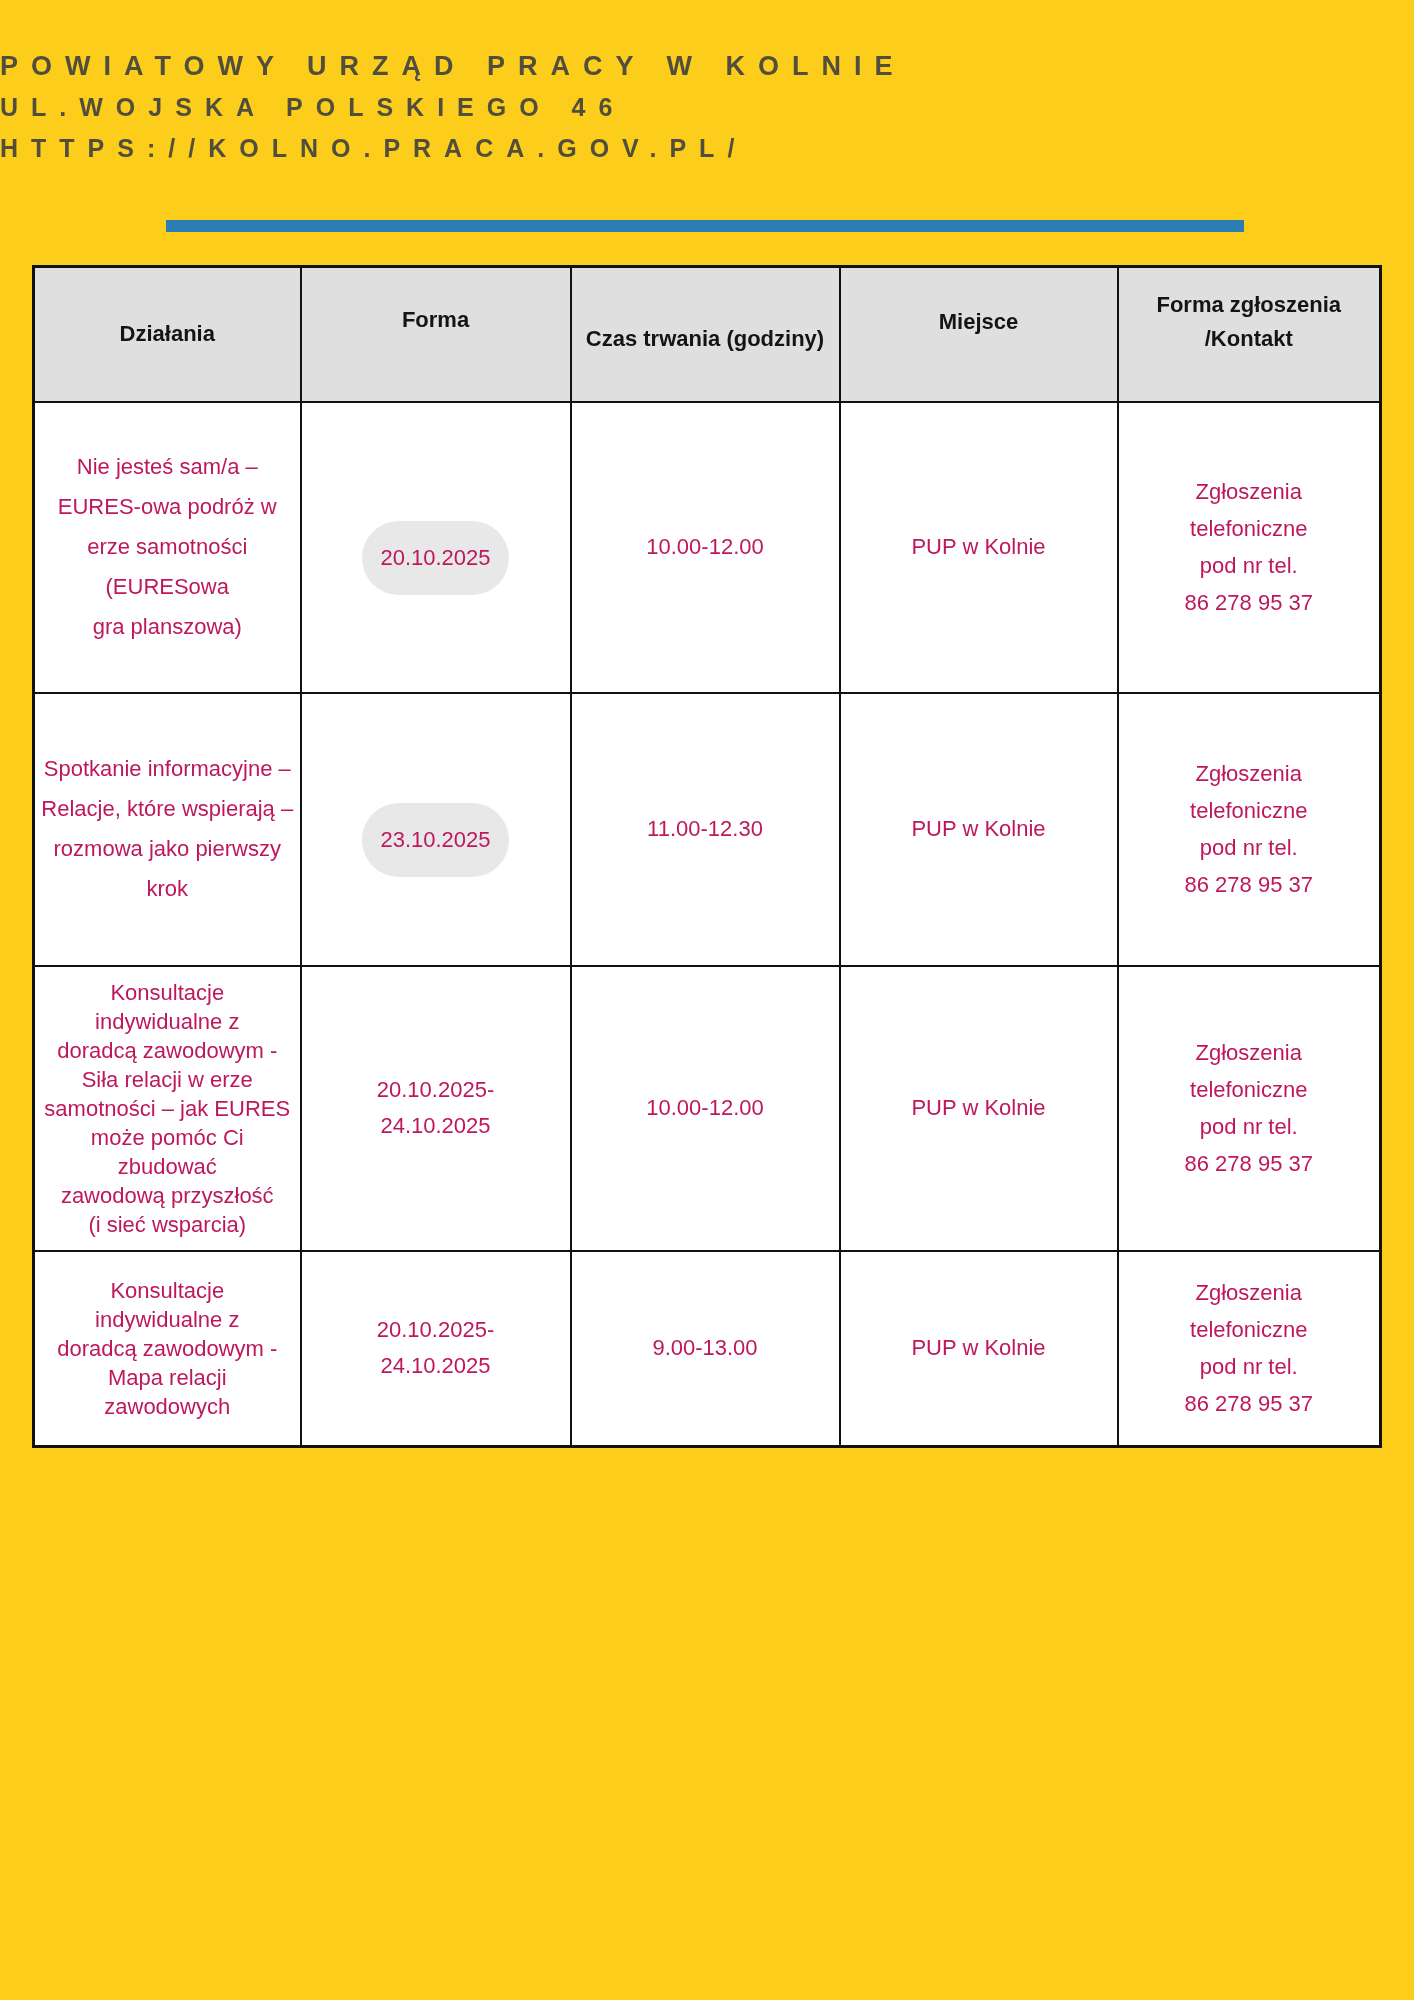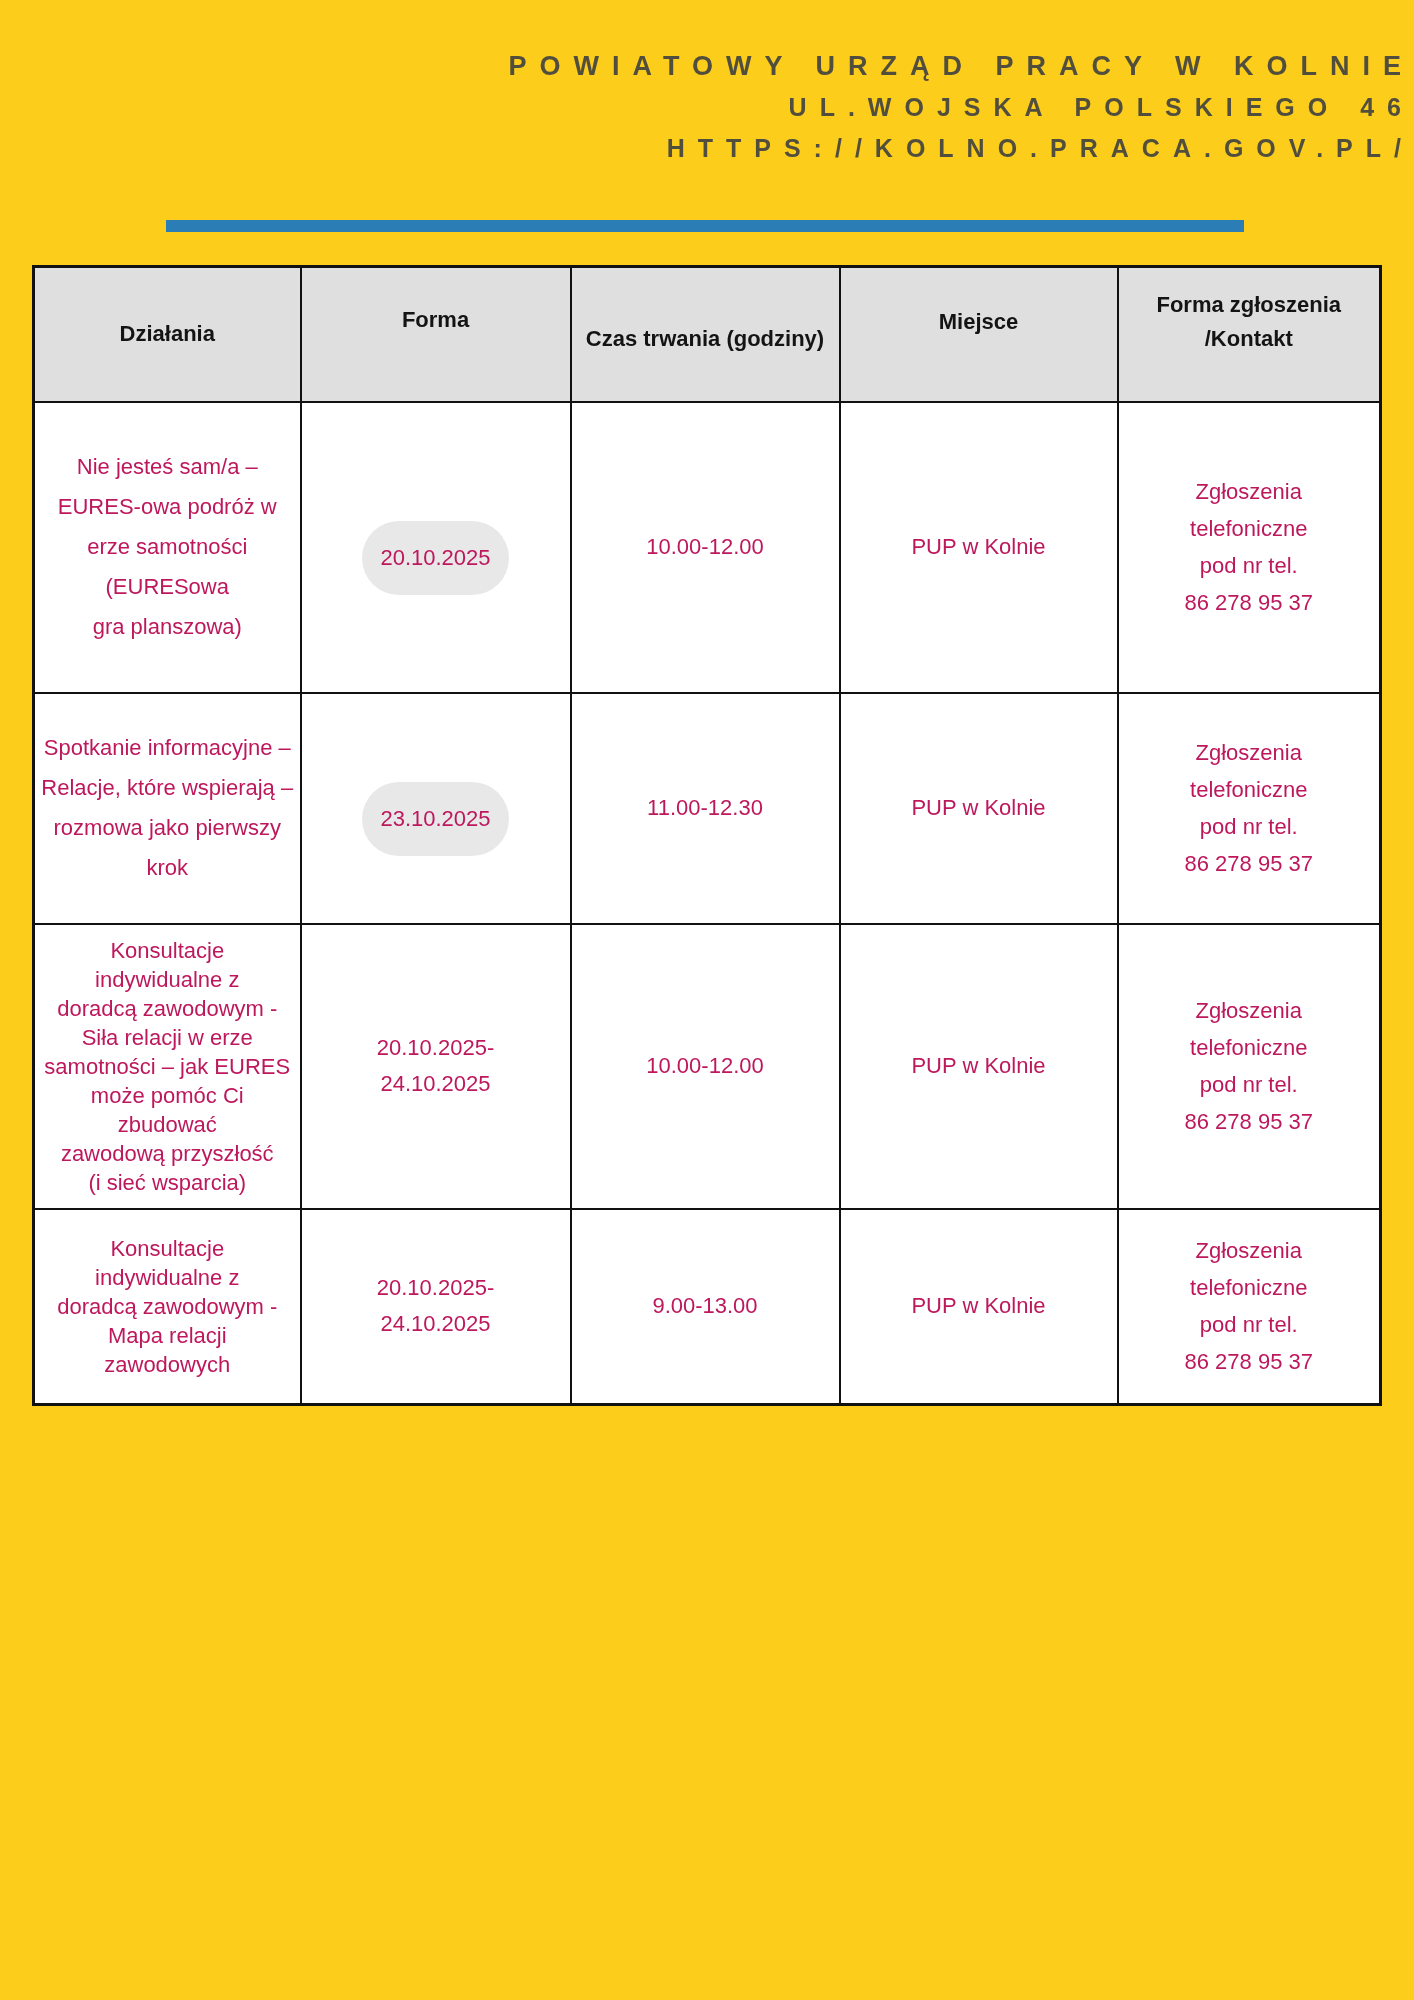--- a/index.html
+++ b/index.html
@@ -8,21 +8,21 @@
     position:relative;
     width:1414px;height:2000px;
     background:#FCCE1B;
     overflow:hidden;
   }
 
   
   .hdr{
     position:absolute;
     left:0;right:0;top:46px;
-    text-align:right;
+    text-align:left;
     color:#514E3E;
     font-weight:700;
   }
   .hdr-line{
     line-height:41px;
     letter-spacing:13px;
     white-space:nowrap;
   }
   .hdr-line.first{font-size:27px;}
   .hdr-line.rest{font-size:25px;}
@@ -129,21 +129,21 @@
 gra planszowa)</td>
         <td><span class="pill">20.10.2025</span></td>
         <td>10.00-12.00</td>
         <td>PUP w Kolnie</td>
         <td class="contact">Zgłoszenia
 telefoniczne
 pod nr tel.
 86 278 95 37</td>
       </tr>
 
-      <tr style="height:231px">
+      <tr style="height:273px">
         <td class="activity">Spotkanie informacyjne –
 Relacje, które wspierają –
 rozmowa jako pierwszy
 krok</td>
         <td><span class="pill">23.10.2025</span></td>
         <td>11.00-12.30</td>
         <td>PUP w Kolnie</td>
         <td class="contact">Zgłoszenia
 telefoniczne
 pod nr tel.

